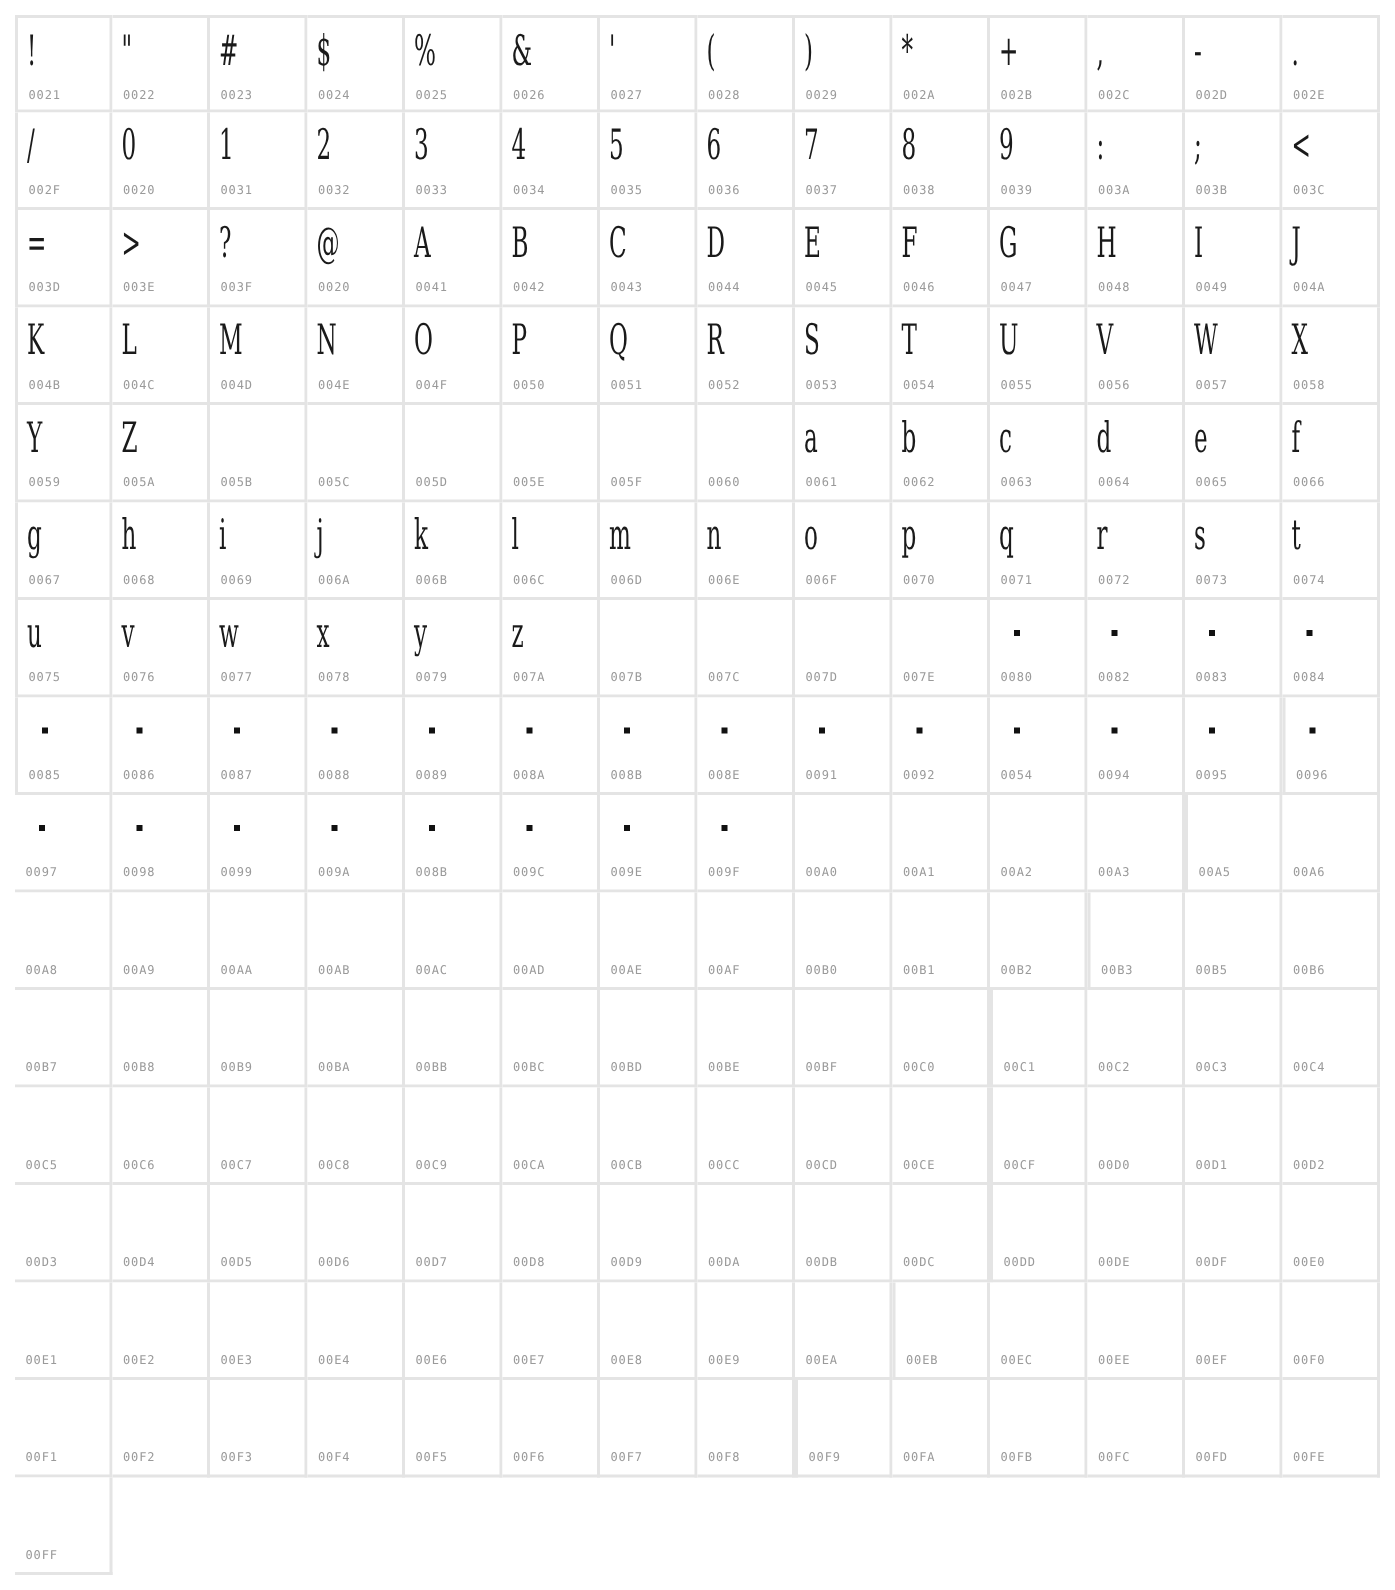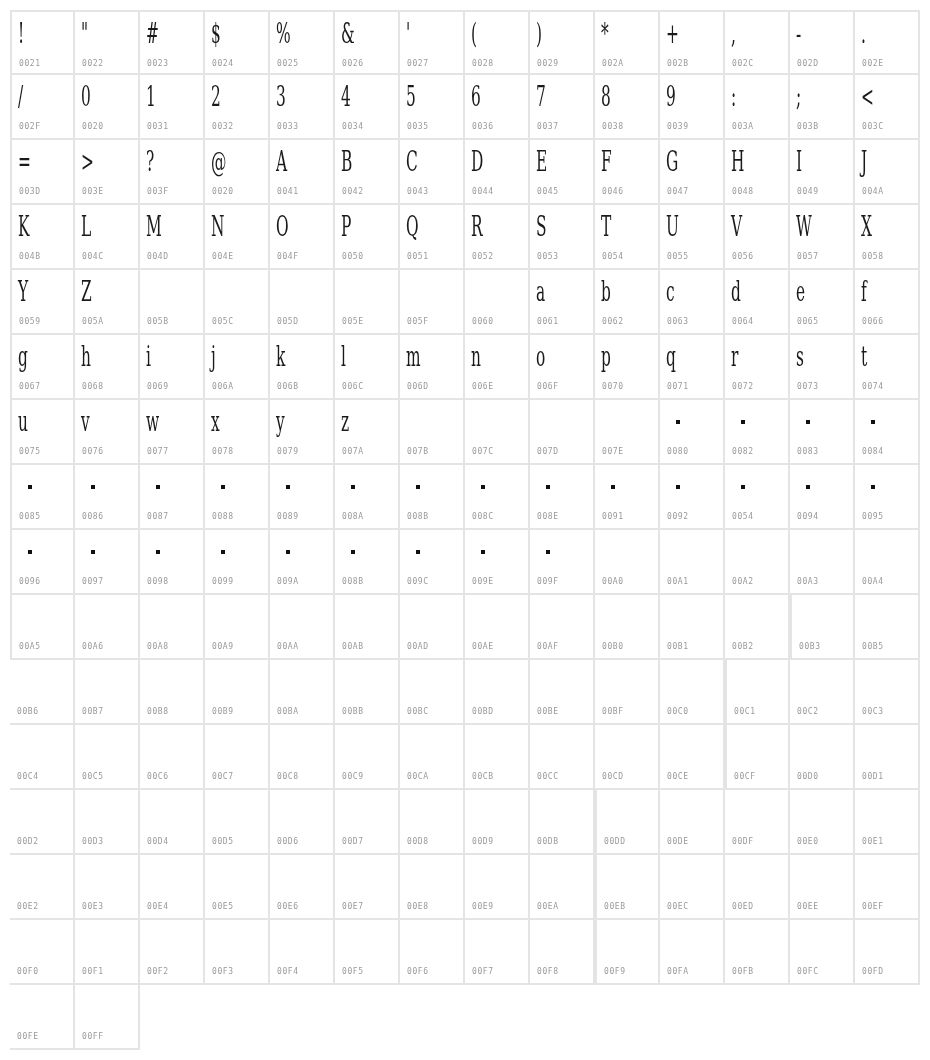--- a/index.html
+++ b/index.html
@@ -459,24 +459,20 @@
     <div class="cell">
       <span class="glyph dot"></span>
       <span class="code">008A</span>
     </div>
     <div class="cell">
       <span class="glyph dot"></span>
       <span class="code">008B</span>
     </div>
     <div class="cell">
       <span class="glyph dot"></span>
-      <span class="code">008C</span>
-    </div>
-    <div class="cell">
-      <span class="glyph dot"></span>
       <span class="code">008E</span>
     </div>
     <div class="cell">
       <span class="glyph dot"></span>
       <span class="code">0091</span>
     </div>
     <div class="cell">
       <span class="glyph dot"></span>
       <span class="code">0092</span>
     </div>
@@ -537,24 +533,20 @@
       <span class="code">00A1</span>
     </div>
     <div class="cell">
       <span class="glyph"></span>
       <span class="code">00A2</span>
     </div>
     <div class="cell">
       <span class="glyph"></span>
       <span class="code">00A3</span>
     </div>
-    <div class="cell">
-      <span class="glyph"></span>
-      <span class="code">00A4</span>
-    </div>
     <div class="cell col0">
       <span class="glyph"></span>
       <span class="code">00A5</span>
     </div>
     <div class="cell">
       <span class="glyph"></span>
       <span class="code">00A6</span>
     </div>
     <div class="cell">
       <span class="glyph"></span>
@@ -567,20 +559,24 @@
     <div class="cell">
       <span class="glyph"></span>
       <span class="code">00AA</span>
     </div>
     <div class="cell">
       <span class="glyph"></span>
       <span class="code">00AB</span>
     </div>
     <div class="cell">
       <span class="glyph"></span>
+      <span class="code">00AC</span>
+    </div>
+    <div class="cell">
+      <span class="glyph"></span>
       <span class="code">00AD</span>
     </div>
     <div class="cell">
       <span class="glyph"></span>
       <span class="code">00AE</span>
     </div>
     <div class="cell">
       <span class="glyph"></span>
       <span class="code">00AF</span>
     </div>
@@ -743,22 +739,30 @@
     <div class="cell">
       <span class="glyph"></span>
       <span class="code">00D8</span>
     </div>
     <div class="cell">
       <span class="glyph"></span>
       <span class="code">00D9</span>
     </div>
     <div class="cell">
       <span class="glyph"></span>
+      <span class="code">00DA</span>
+    </div>
+    <div class="cell">
+      <span class="glyph"></span>
       <span class="code">00DB</span>
     </div>
+    <div class="cell">
+      <span class="glyph"></span>
+      <span class="code">00DC</span>
+    </div>
     <div class="cell col0">
       <span class="glyph"></span>
       <span class="code">00DD</span>
     </div>
     <div class="cell">
       <span class="glyph"></span>
       <span class="code">00DE</span>
     </div>
     <div class="cell">
       <span class="glyph"></span>
@@ -779,24 +783,20 @@
     <div class="cell">
       <span class="glyph"></span>
       <span class="code">00E3</span>
     </div>
     <div class="cell">
       <span class="glyph"></span>
       <span class="code">00E4</span>
     </div>
     <div class="cell">
       <span class="glyph"></span>
-      <span class="code">00E5</span>
-    </div>
-    <div class="cell">
-      <span class="glyph"></span>
       <span class="code">00E6</span>
     </div>
     <div class="cell">
       <span class="glyph"></span>
       <span class="code">00E7</span>
     </div>
     <div class="cell">
       <span class="glyph"></span>
       <span class="code">00E8</span>
     </div>
@@ -808,24 +808,20 @@
       <span class="glyph"></span>
       <span class="code">00EA</span>
     </div>
     <div class="cell col0">
       <span class="glyph"></span>
       <span class="code">00EB</span>
     </div>
     <div class="cell">
       <span class="glyph"></span>
       <span class="code">00EC</span>
-    </div>
-    <div class="cell">
-      <span class="glyph"></span>
-      <span class="code">00ED</span>
     </div>
     <div class="cell">
       <span class="glyph"></span>
       <span class="code">00EE</span>
     </div>
     <div class="cell">
       <span class="glyph"></span>
       <span class="code">00EF</span>
     </div>
     <div class="cell">

